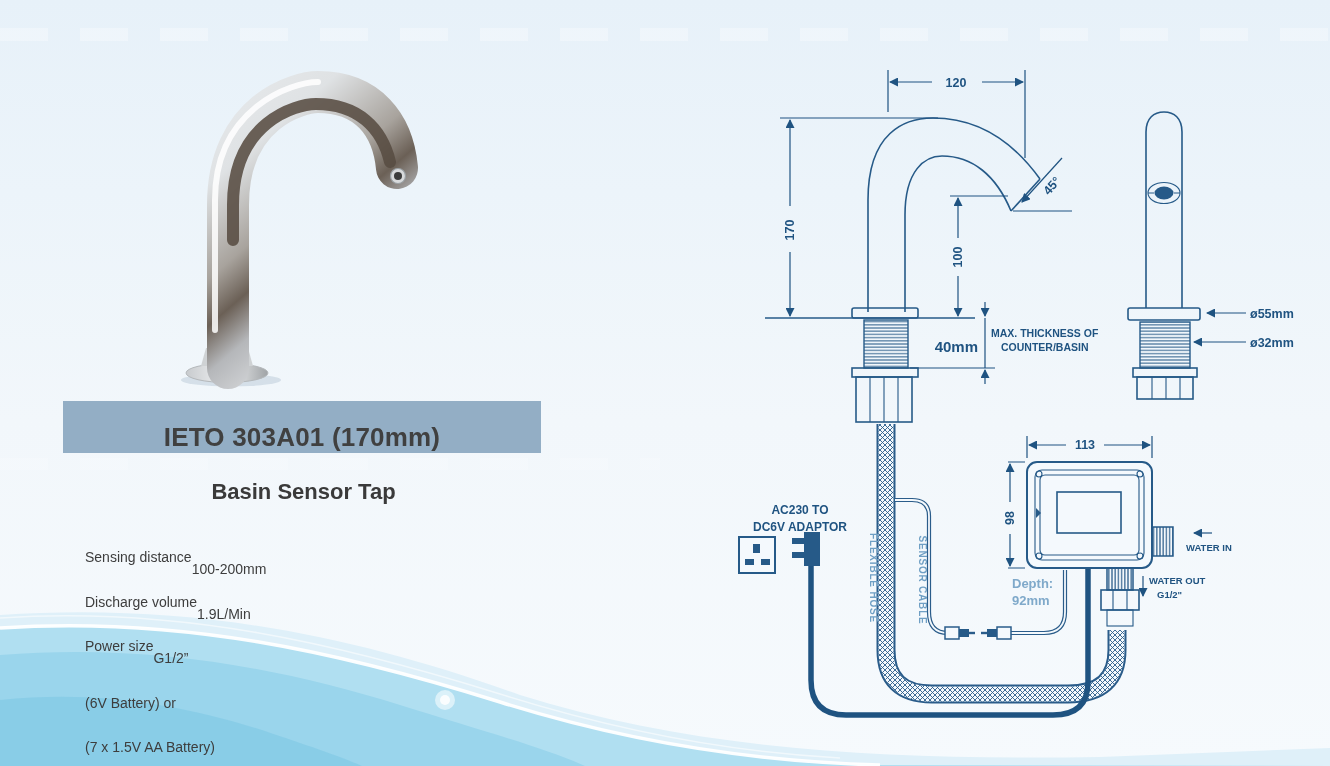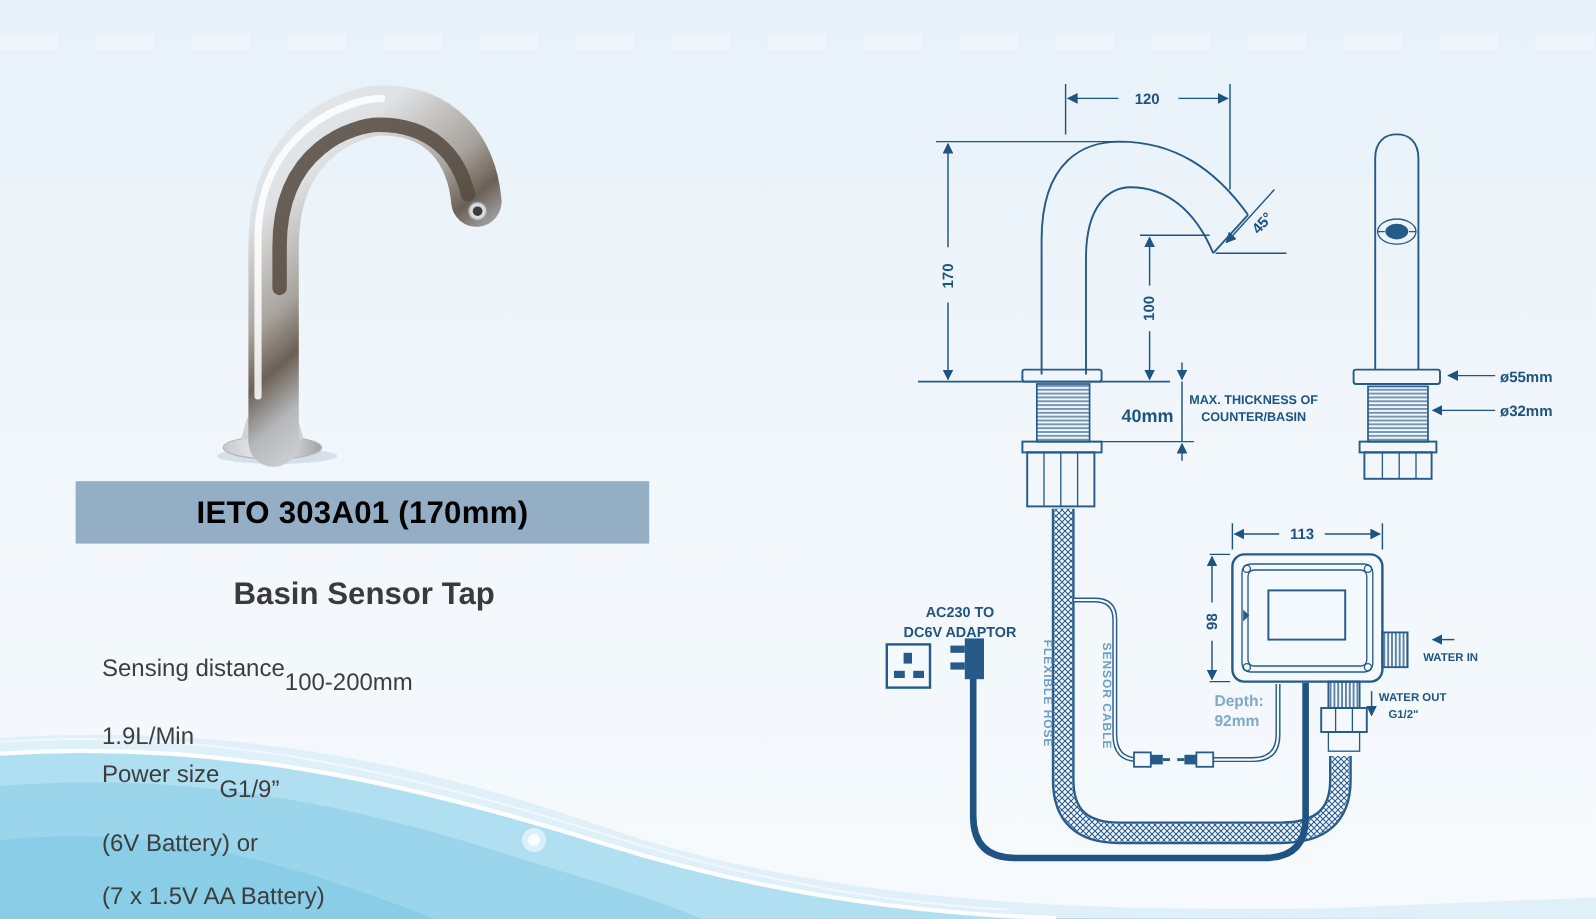--- a/index.html
+++ b/index.html
@@ -10,28 +10,28 @@
   }
   .stripe{position:absolute;pointer-events:none;
     background:repeating-linear-gradient(90deg,rgba(255,255,255,.55) 0 48px,rgba(255,255,255,0) 48px 80px);}
   .stripe-top{top:28px;left:0;right:0;height:13px;opacity:.55;}
   .stripe-mid{top:458px;left:0;width:660px;height:12px;opacity:.35;}
   .tap-photo{position:absolute;left:150px;top:55px;}
   .wave{position:absolute;left:0;top:600px;}
   .diagram{position:absolute;left:730px;top:50px;}
   .banner{
     position:absolute;left:63px;top:401px;width:478px;height:52px;
-    background:#93aec5;color:#000000;font-weight:bold;font-size:26px;
-    display:flex;align-items:center;justify-content:center;letter-spacing:.2px;
+    background:#93aec5;color:#404040;font-weight:bold;font-size:26px;
+    display:flex;align-items:flex-end;justify-content:center;letter-spacing:.2px;
   }
   .product-name{
     position:absolute;left:85px;top:479px;width:437px;text-align:center;
-    font-weight:bold;font-size:26px;color:#3a3a3a;
+    font-weight:bold;font-size:22px;color:#3a3a3a;
   }
-  .specs{position:absolute;left:85px;top:541px;width:437px;font-size:20px;color:#3d3d3d;}
+  .specs{position:absolute;left:85px;top:541px;width:437px;font-size:14px;color:#3d3d3d;}
   .spec-row{display:flex;justify-content:space-between;line-height:32.6px;}
   .spec-label{text-align:left;}
   .spec-value{text-align:left;flex:1;margin-top:12px;}
   
   .dim{fill:#1f5381;font-size:12.5px;font-weight:bold;text-anchor:middle;}
   .dim-big{fill:#1f5381;font-size:15px;font-weight:bold;text-anchor:end;}
   .note{fill:#1f5381;font-size:10.5px;font-weight:bold;}
   .note-c{fill:#1f5381;font-size:12px;font-weight:bold;text-anchor:middle;}
   .small-note{fill:#1f5381;font-size:9.5px;font-weight:bold;}
   .callout{fill:#1f5381;font-size:12.5px;font-weight:bold;}
@@ -95,25 +95,26 @@
   </div>
 
   <div class="product-name">Basin Sensor Tap</div>
 
   <div class="specs">
     <div class="spec-row">
       <span class="spec-label">Sensing distance</span>
       <span class="spec-value">100-200mm</span>
     </div>
     <div class="spec-row">
+      <span class="spec-label">Discharge volume</span>
       <span class="spec-value">1.9L/Min</span>
     </div>
     <div class="spec-row">
       <span class="spec-label">Power size</span>
-      <span class="spec-value">G1/9”</span>
+      <span class="spec-value">G1/2”</span>
     </div>
     <div class="spec-row">
       <span class="spec-label"></span>
       <span class="spec-value">(6V Battery) or</span>
     </div>
     <div class="spec-row">
       <span class="spec-label"></span>
       <span class="spec-value">(7 x 1.5V AA Battery)</span>
     </div>
   </div>

